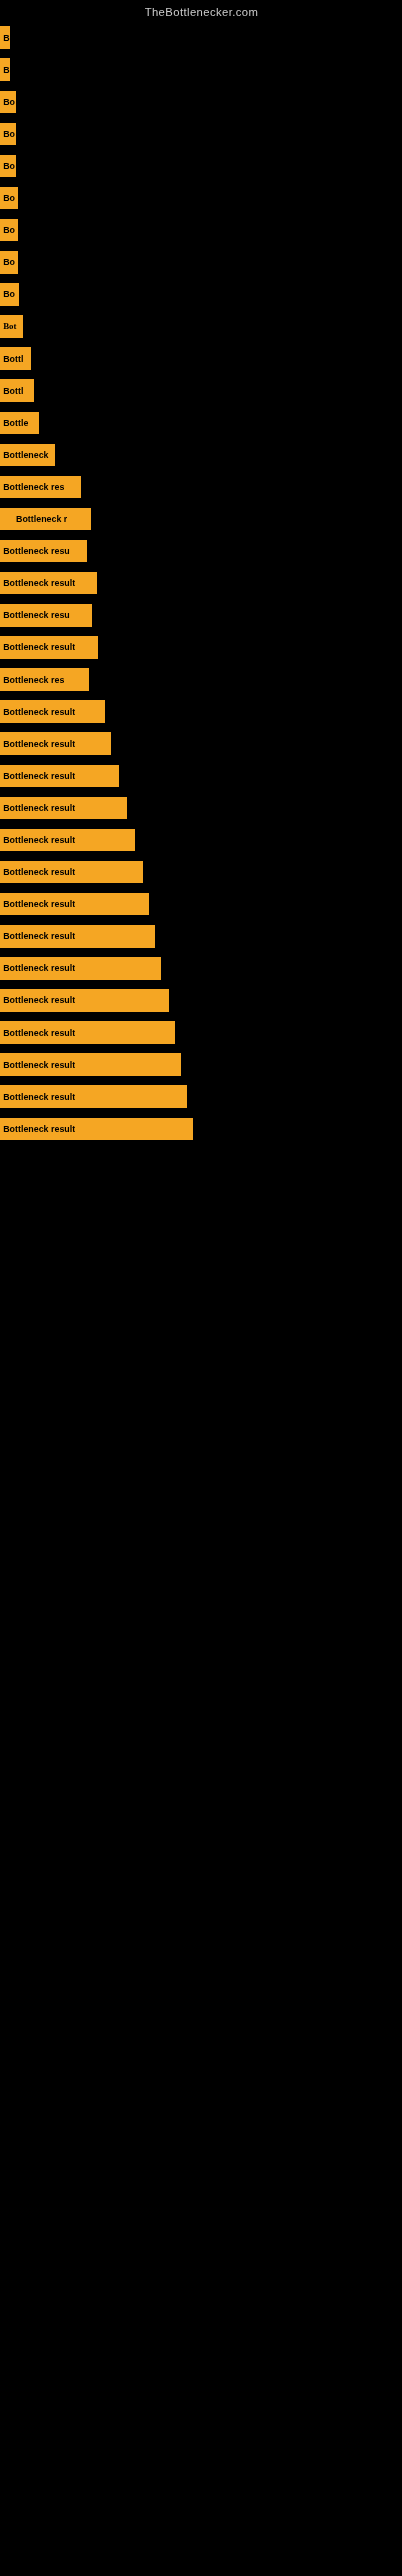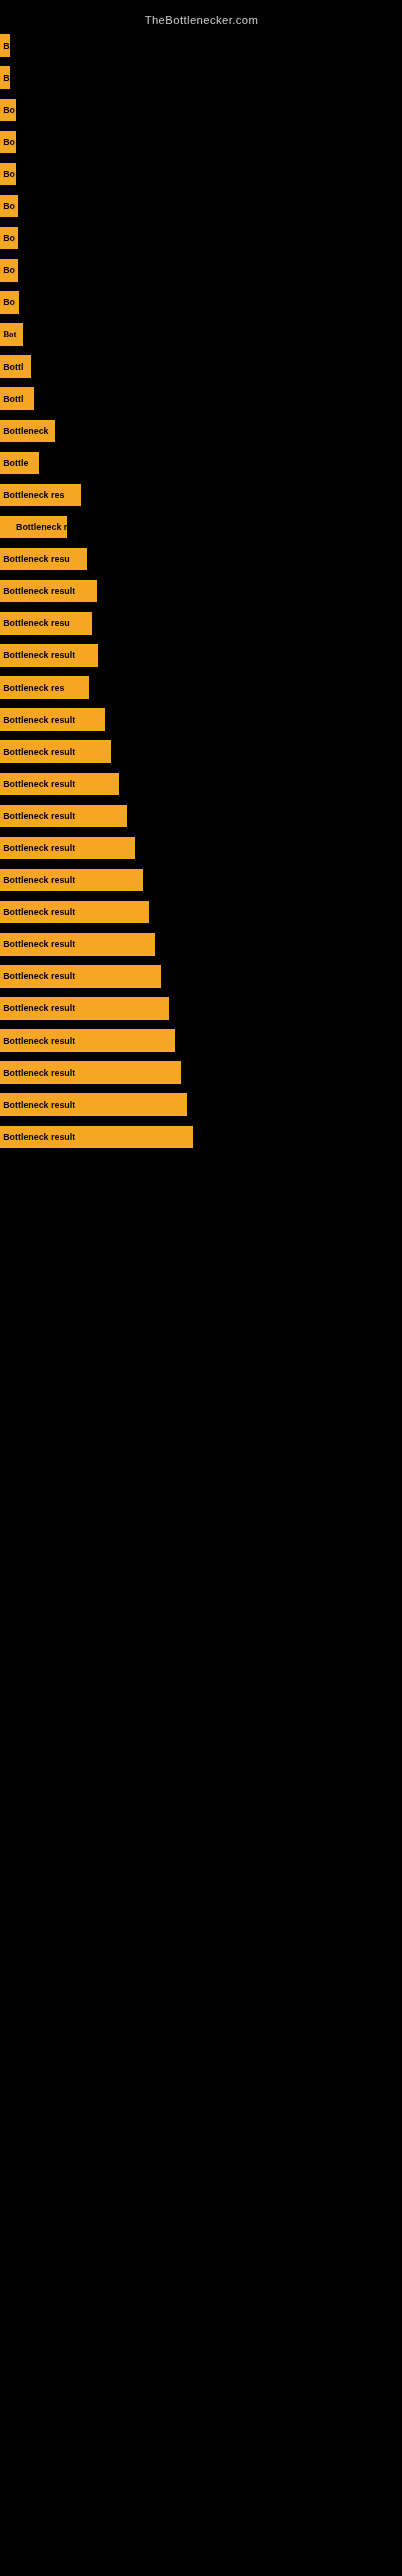--- a/index.html
+++ b/index.html
@@ -9,21 +9,20 @@
       min-height: 2576px;
       font-family: Arial, sans-serif;
       position: relative;
     }
     .site-title {
       color: #ccc;
       font-size: 11.3px;
       text-align: center;
       padding: 6.4px 0 3.2px 0;
       letter-spacing: 0.4px;
-      margin-top: 8px;
     }
     .bar-container {
       display: flex;
       align-items: center;
       margin-bottom: 0px;
       padding: 4.8px 0 4.8px 0;
     }
     .bar {
       background: #f5a623;
       height: 22.5px;
@@ -101,36 +100,36 @@
       <div class="bar" style="width: 31px;">
         <span class="bar-label">Bottl</span>
       </div>
     </div>
     <div class="bar-container">
       <div class="bar" style="width: 34px;">
         <span class="bar-label">Bottl</span>
       </div>
     </div>
     <div class="bar-container">
+      <div class="bar" style="width: 39px;">
+        <span class="bar-label">Bottle</span>
+      </div>
+    </div>
+    <div class="bar-container">
       <div class="bar" style="width: 55px;">
         <span class="bar-label">Bottleneck</span>
       </div>
     </div>
     <div class="bar-container">
-      <div class="bar" style="width: 39px;">
-        <span class="bar-label">Bottle</span>
-      </div>
-    </div>
-    <div class="bar-container">
       <div class="bar" style="width: 81px;">
         <span class="bar-label">Bottleneck res</span>
       </div>
     </div>
     <div class="bar-container">
-      <div class="bar" style="width: 67px; padding-left: 16px;">
+      <div class="bar" style="width: 91px; padding-left: 16px;">
         <span class="bar-label">Bottleneck r</span>
       </div>
     </div>
     <div class="bar-container">
       <div class="bar" style="width: 87px;">
         <span class="bar-label">Bottleneck resu</span>
       </div>
     </div>
     <div class="bar-container">
       <div class="bar" style="width: 97px;">

